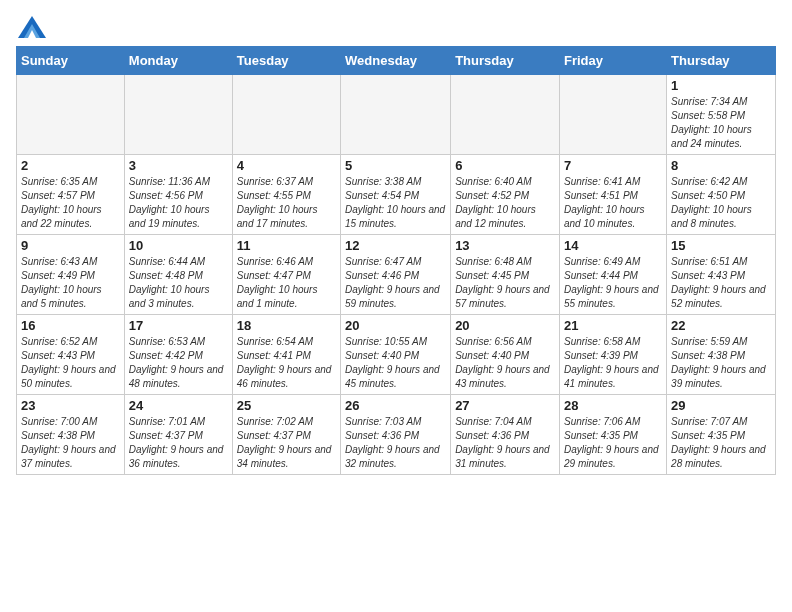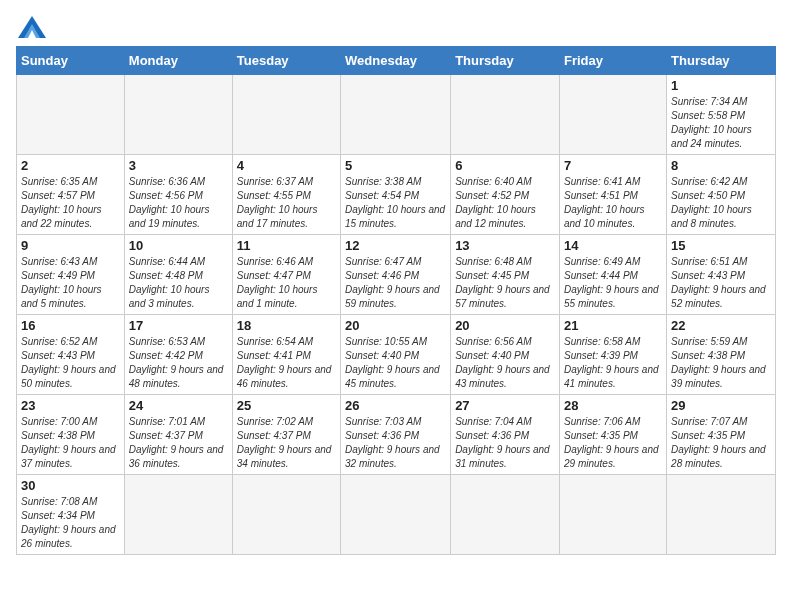--- a/index.html
+++ b/index.html
@@ -149,21 +149,21 @@
       </tr>
       <tr>
         <td>
           <span class="day-number">2</span>
           <div class="day-info">Sunrise: 6:35 AM
 Sunset: 4:57 PM
 Daylight: 10 hours and 22 minutes.</div>
         </td>
         <td>
           <span class="day-number">3</span>
-          <div class="day-info">Sunrise: 6:36 AM
+          <div class="day-info">Sunrise: 11:36 AM
 Sunset: 4:56 PM
 Daylight: 10 hours and 19 minutes.</div>
         </td>
         <td>
           <span class="day-number">4</span>
           <div class="day-info">Sunrise: 6:37 AM
 Sunset: 4:55 PM
 Daylight: 10 hours and 17 minutes.</div>
         </td>
         <td>
@@ -316,28 +316,14 @@
 Sunset: 4:35 PM
 Daylight: 9 hours and 29 minutes.</div>
         </td>
         <td>
           <span class="day-number">29</span>
           <div class="day-info">Sunrise: 7:07 AM
 Sunset: 4:35 PM
 Daylight: 9 hours and 28 minutes.</div>
         </td>
       </tr>
-      <tr class="last-row">
-        <td>
-          <span class="day-number">30</span>
-          <div class="day-info">Sunrise: 7:08 AM
-Sunset: 4:34 PM
-Daylight: 9 hours and 26 minutes.</div>
-        </td>
-        <td class="empty"></td>
-        <td class="empty"></td>
-        <td class="empty"></td>
-        <td class="empty"></td>
-        <td class="empty"></td>
-        <td class="empty"></td>
-      </tr>
     </tbody>
 </table>
 
 </body></html>

